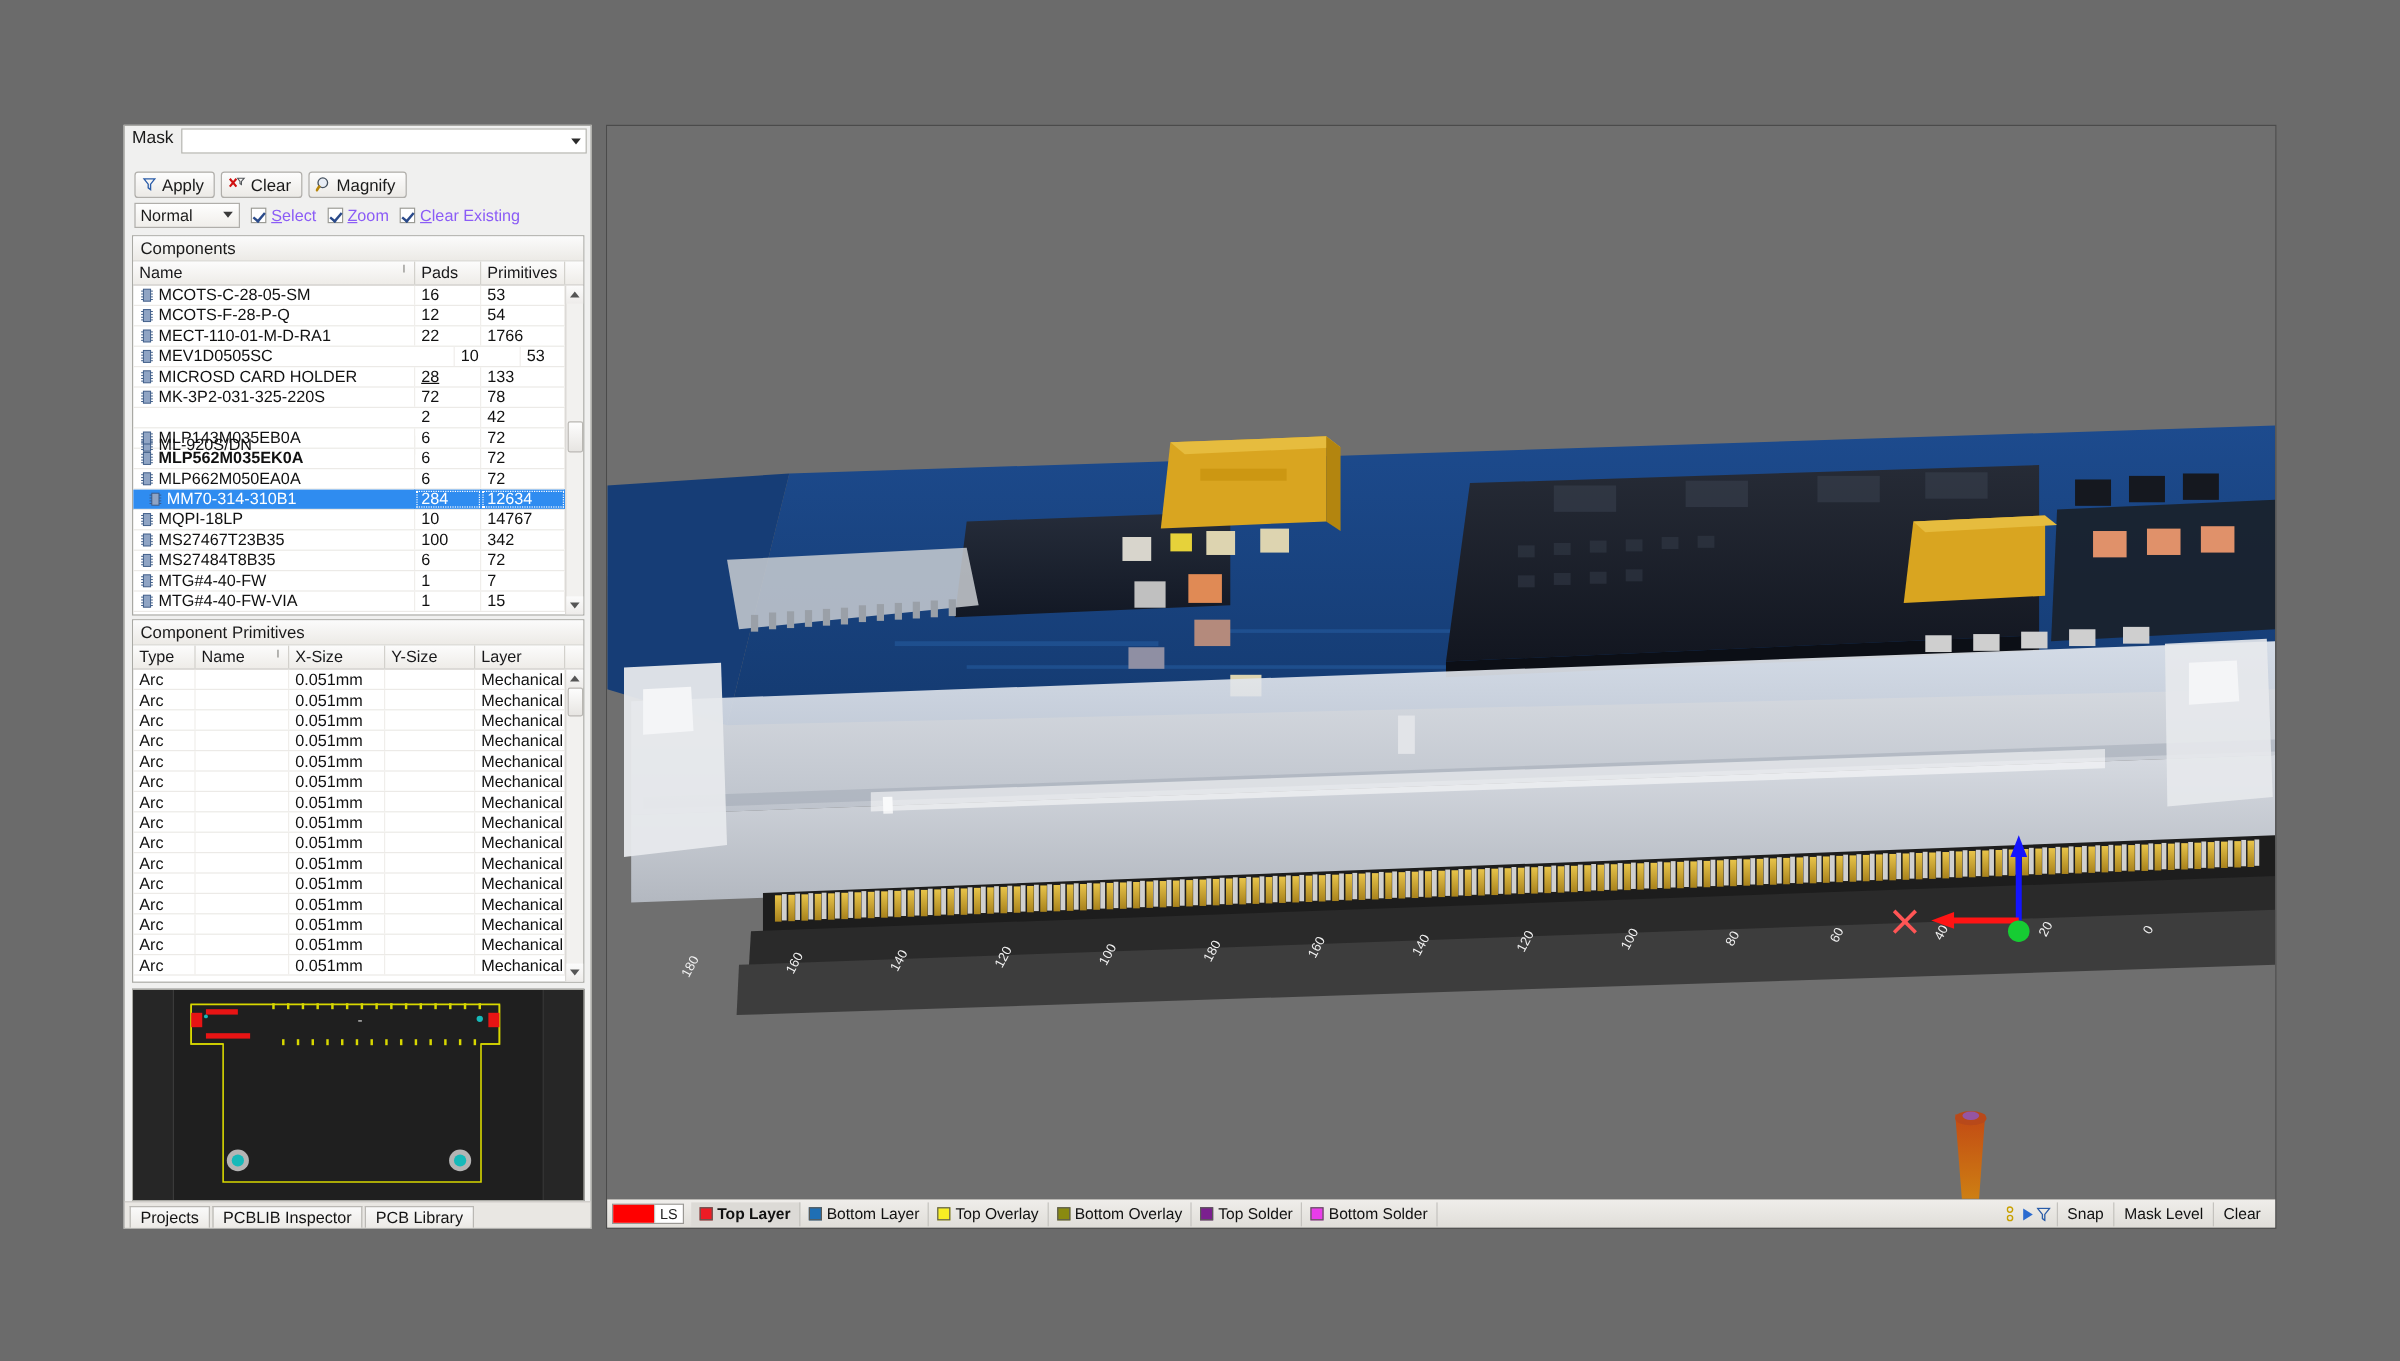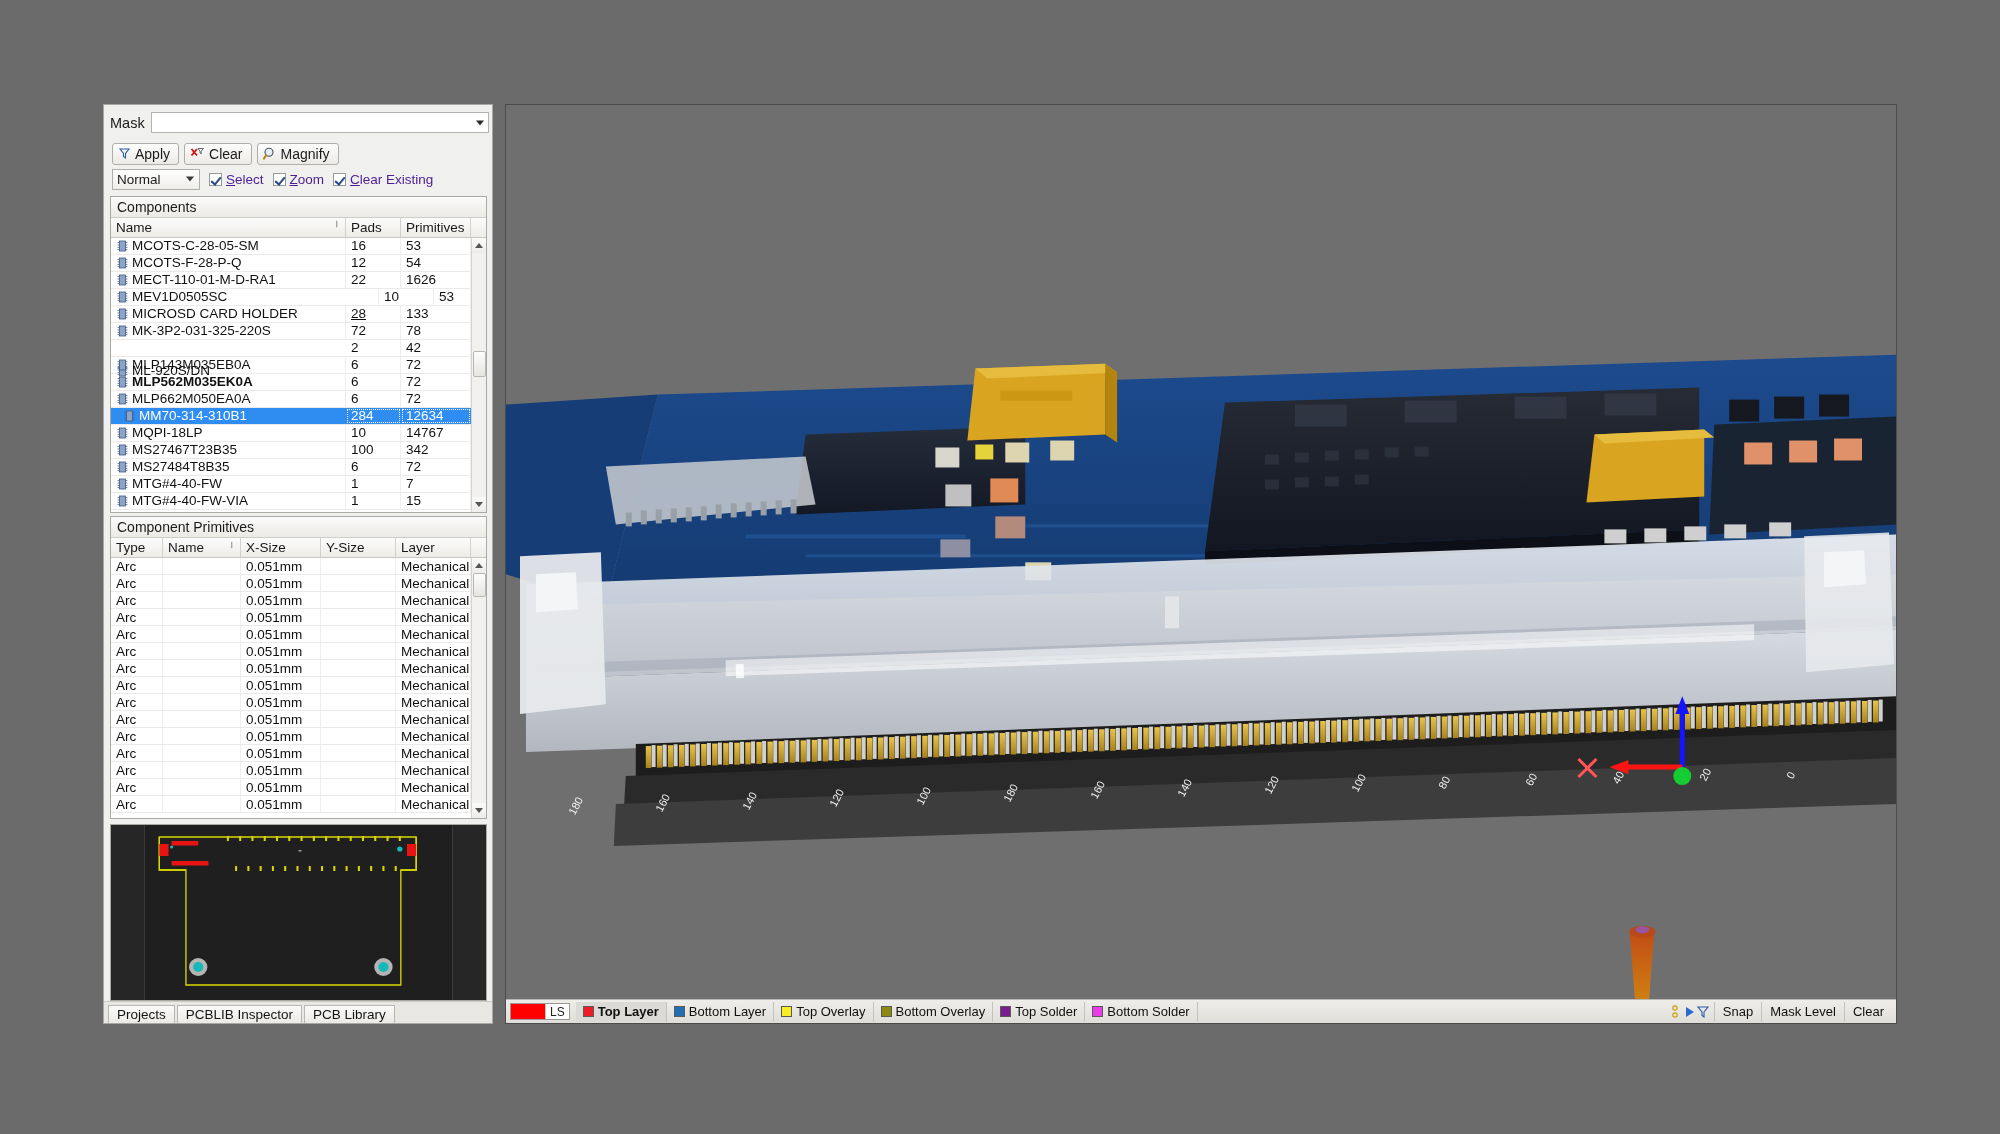--- a/index.html
+++ b/index.html
@@ -20,21 +20,21 @@
   #left-panel {
     position: absolute;
     left: 103px; top: 104px;
     width: 390px; height: 920px;
     background: #f0f0ef;
     border: 1px solid #a8a8a4;
     display: flex; flex-direction: column;
   }
 
   .mask-row {
-    display: flex; align-items: center;
+    display: flex; align-items: flex-start;
     height: 34px;
     padding: 2px 3px 0 6px;
     gap: 6px;
   }
   .mask-label { font-size: 14.5px; color: #1a1a1a; white-space: nowrap; }
   .mask-combo {
     flex: 1; height: 21px;
     background: #ffffff;
     border: 1px solid #b4b4ae;
     display: flex; align-items: center;
@@ -81,21 +81,21 @@
     width: 88px; height: 21px;
     background: linear-gradient(#fefefe, #f0eeea);
     border: 1px solid #b0aeaa;
     display: flex; align-items: center;
     padding: 0 4px;
     font-size: 13.5px; color: #1a1a1a;
     position: relative;
   }
   .small-combo .combo-arrow { right: 5px; border-top-color:#3a3a3a; }
 
-  .chk { display: inline-flex; align-items: center; gap: 4px; font-size: 13.5px; color:#4c1d95; }
+  .chk { display: inline-flex; align-items: center; gap: 4px; font-size: 13.5px; color:#8b5cf6; }
   .chkbox {
     width: 13px; height: 13px;
     background: #fff; border: 1px solid #9a9a94;
     position: relative; flex: none;
   }
   .chkbox::after {
     content: ""; position: absolute;
     left: 3px; top: 1px;
     width: 4px; height: 8px;
     border: solid #2a4a8a;
@@ -385,21 +385,21 @@
                     <line x1="0.6" y1="9.6" x2="2.5" y2="9.6"></line>
                     <line x1="8.5" y1="2.6" x2="10.4" y2="2.6"></line>
                     <line x1="8.5" y1="5" x2="10.4" y2="5"></line>
                     <line x1="8.5" y1="7.4" x2="10.4" y2="7.4"></line>
                     <line x1="8.5" y1="9.6" x2="10.4" y2="9.6"></line>
                   </g>
                 </svg>
                 <span>MECT-110-01-M-D-RA1</span>
               </div>
               <div class="cell" style="width:55px;">22</div>
-              <div class="cell" style="flex:1;">1626</div>
+              <div class="cell" style="flex:1;">1766</div>
             </div>
             <div class="grow">
               <div class="cell" style="width:268px;">
                 <svg class="ic-chip" width="11" height="12" viewBox="0 0 11 12">
                   <rect x="2.5" y="1" width="6" height="10" fill="#8fa4c4" stroke="#3c5a86" stroke-width="0.8"></rect>
                   <g stroke="#3c5a86" stroke-width="0.8">
                     <line x1="0.6" y1="2.6" x2="2.5" y2="2.6"></line>
                     <line x1="0.6" y1="5" x2="2.5" y2="5"></line>
                     <line x1="0.6" y1="7.4" x2="2.5" y2="7.4"></line>
                     <line x1="0.6" y1="9.6" x2="2.5" y2="9.6"></line>

